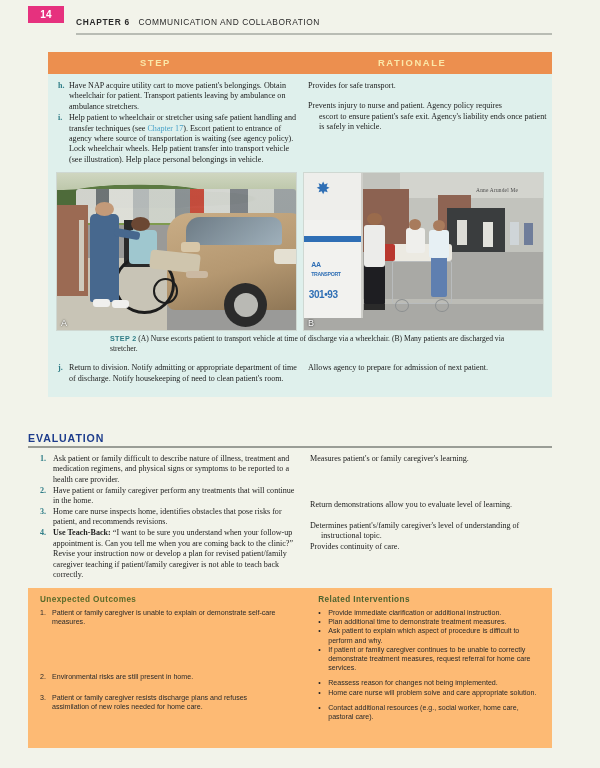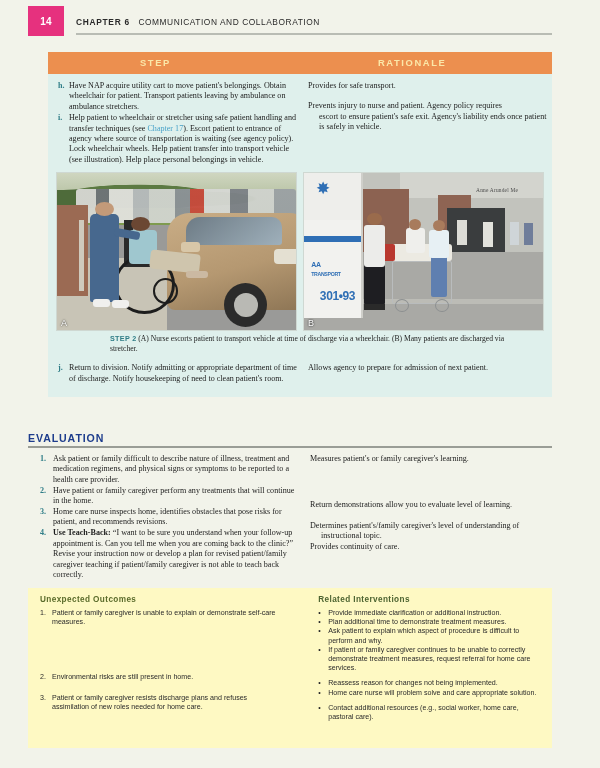--- a/index.html
+++ b/index.html
@@ -18,21 +18,21 @@
   
   .page-header {
     position: absolute;
     left: 0; top: 0;
     width: 600px;
     height: 46px;
   }
   .folio-box {
     position: absolute;
     left: 28px; top: 6px;
-    width: 36px; height: 30px;
+    width: 36px; height: 17px;
     background: #e6317e;
     color: #ffffff;
     font-family: "Liberation Sans", sans-serif;
     font-size: 10px;
     font-weight: bold;
     display: flex;
     align-items: center;
     justify-content: center;
     letter-spacing: 0.3px;
   }
@@ -213,21 +213,21 @@
   .pB-amb { position:absolute; left:0; top:0; width:24%; height:92%; background:#f2f2ef;
       border-right:2px solid #cfcfca; }
   .pB-ambtop { position:absolute; left:0; top:0; width:24%; height:30%; background:#eeeeeb; }
   .pB-ambstripe { position:absolute; left:0; top:40%; width:24%; height:4%; background:#2f6fb5; }
   .pB-star { position:absolute; left:5%; top:4%; width:11%; height:14%; color:#2f6fb5; font-size:17px; line-height:1; }
   .pB-txt1 { position:absolute; left:3%; top:56%; width:22%; color:#2f6fb5; font-family:"Liberation Sans",sans-serif;
       font-weight:bold; font-size:7px; letter-spacing:-.3px; }
   .pB-txt2 { position:absolute; left:3%; top:62%; width:22%; color:#2f6fb5; font-family:"Liberation Sans",sans-serif;
       font-weight:bold; font-size:5.2px; letter-spacing:-.3px; }
   .pB-txt3 { position:absolute; left:2%; top:74%; width:24%; color:#2f6fb5; font-family:"Liberation Sans",sans-serif;
-      font-weight:bold; font-size:12px; letter-spacing:-.4px;text-align:center; }
+      font-weight:bold; font-size:10px; letter-spacing:-.4px; }
   .pB-emt-b { position:absolute; left:25%; top:33%; width:9%; height:27%; background:#ececea; border-radius:3px; }
   .pB-emt-h { position:absolute; left:26.5%; top:25%; width:6%; height:8%; background:#9a6b4c; border-radius:50%; }
   .pB-emt-p { position:absolute; left:25%; top:56%; width:9%; height:28%; background:#1e1e22; border-radius:2px; }
   .pB-emt-s { position:absolute; left:25%; top:83%; width:9%; height:4%; background:#2a2a2a; }
   .pB-gur { position:absolute; left:36%; top:45%; width:26%; height:11%; background:#eceae2; border-radius:3px; }
   .pB-gurframe { position:absolute; left:37%; top:56%; width:24%; height:26%; border:1.7px solid #b9bcbd; border-radius:2px; background:transparent; }
   .pB-gurw1 { position:absolute; left:38%; top:80%; width:5%; height:7%; border:1.4px solid #8d9091; border-radius:50%; }
   .pB-gurw2 { position:absolute; left:55%; top:80%; width:5%; height:7%; border:1.4px solid #8d9091; border-radius:50%; }
   .pB-n2-h { position:absolute; left:44%; top:29%; width:5%; height:7%; background:#a8apr; background:#a87b5c; border-radius:50%; }
   .pB-n2-b { position:absolute; left:42.5%; top:35%; width:8%; height:16%; background:#efefec; border-radius:3px; }
@@ -274,21 +274,21 @@
   .evitem .tx b { font-weight: bold; }
   .evrat { font-size: 8.1px; line-height: 10.4px; color: #1c1c1c; }
   .evrat .cont { display:block; padding-left: 11px; }
 
   
   .uo-box {
     position: absolute;
     left: 28px; top: 588px;
     width: 524px;
     height: 160px;
-    background: #fef9c3;
+    background: #fdba74;
     display: flex;
     box-sizing: border-box;
     padding: 7px 0 0 0;
     gap: 21px;
   }
   .uo-left { width: 270px; padding: 0 8px 0 12px; box-sizing: border-box; }
   .uo-right { width: 254px; padding: 0 8px 0 10px; box-sizing: border-box; }
   .uo-head {
     font-family: "Liberation Sans", sans-serif;
     font-size: 8.2px;

